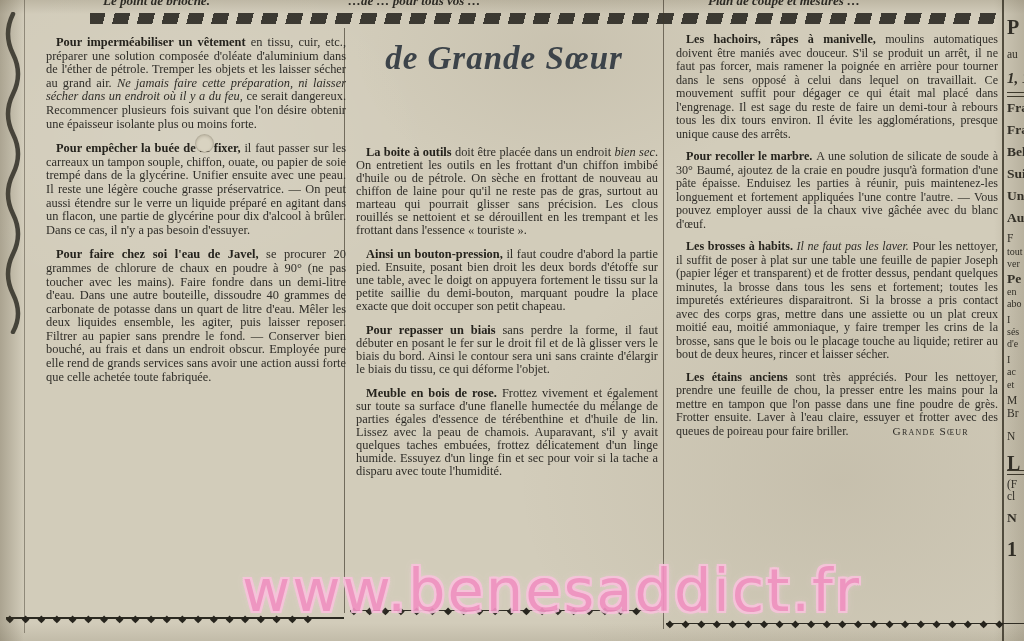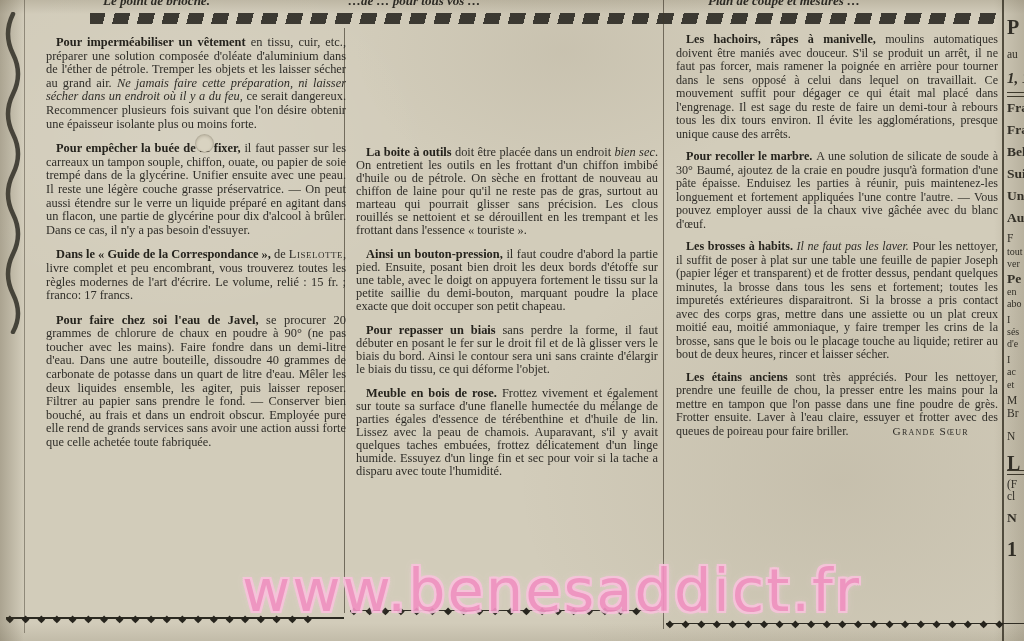--- a/index.html
+++ b/index.html
@@ -111,26 +111,26 @@
   <svg class="squiggle" width="22" height="322" viewBox="0 0 22 322">
     <path d="M11 2 Q1 22 11 42 Q21 62 11 82 Q1 102 11 122 Q21 142 11 162 Q1 182 11 202 Q21 222 11 242 Q1 262 11 282 Q21 302 11 320" fill="none" stroke="#2c2a24" stroke-width="4.5" stroke-linecap="round" opacity="0.85"></path>
   </svg>
 
   <div class="vrule vr-left"></div>
   <div class="vrule vr-1"></div>
   <div class="vrule vr-2"></div>
   <div class="vrule vr-3"></div>
 
   <div class="titlebox">
+    <div class="title-l2">de Grande Sœur</div>
   </div>
 
   <div class="col col1">
       <p class="para bulleted"><span class="seg-bold">Pour imperméabiliser un vêtement </span><span class="seg-normal">en tissu, cuir, etc., préparer une solution composée d'oléate d'aluminium dans de l'éther de pétrole. Tremper les objets et les laisser sécher au grand air. </span><span class="seg-italic">Ne jamais faire cette préparation, ni laisser sécher dans un endroit où il y a du feu, </span><span class="seg-normal">ce serait dangereux. Recommencer plusieurs fois suivant que l'on désire obtenir une épaisseur isolante plus ou moins forte.</span></p>
       <p class="para"><span class="seg-bold">Pour empêcher la buée de se fixer, </span><span class="seg-normal">il faut passer sur les carreaux un tampon souple, chiffon, ouate, ou papier de soie trempé dans de la glycérine. Unifier ensuite avec une peau. Il reste une légère couche grasse préservatrice. — On peut aussi étendre sur le verre un liquide préparé en agitant dans un flacon, une partie de glycérine pour dix d'alcool à brûler. Dans ce cas, il n'y a pas besoin d'essuyer.</span></p>
-      <p class="para"><span class="seg-bold">Dans le « Guide de la Correspondance », </span><span class="seg-normal">de </span><span class="seg-sc">Liselotte</span><span class="seg-normal">, livre complet et peu encombrant, vous trouverez toutes les règles modernes de l'art d'écrire. Le volume, relié : 15 fr. ; franco: 17 francs.</span></p>
       <p class="para bulleted"><span class="seg-bold">Pour faire chez soi l'eau de Javel, </span><span class="seg-normal">se procurer 20 grammes de chlorure de chaux en poudre à 90° (ne pas toucher avec les mains). Faire fondre dans un demi-litre d'eau. Dans une autre bouteille, dissoudre 40 grammes de carbonate de potasse dans un quart de litre d'eau. Mêler les deux liquides ensemble, les agiter, puis laisser reposer. Filtrer au papier sans prendre le fond. — Conserver bien bouché, au frais et dans un endroit obscur. Employée pure elle rend de grands services sans avoir une action aussi forte que celle achetée toute fabriquée.</span></p>
     </div>
   <div class="col col2">
       <p class="para"><span class="seg-bold">La boite à outils </span><span class="seg-normal">doit être placée dans un endroit </span><span class="seg-italic">bien sec</span><span class="seg-normal">. On entretient les outils en les frottant d'un chiffon imbibé d'huile ou de pétrole. On sèche en frottant de nouveau au chiffon de laine pour qu'il ne reste pas de gras, surtout au marteau qui pourrait glisser sans précision. Les clous rouillés se nettoient et se dérouillent en les trempant et les frottant dans l'essence « touriste ».</span></p>
       <p class="para bulleted"><span class="seg-bold">Ainsi un bouton-pression, </span><span class="seg-normal">il faut coudre d'abord la partie pied. Ensuite, posant bien droit les deux bords d'étoffe sur une table, avec le doigt on appuyera fortement le tissu sur la petite saillie du demi-bouton, marquant poudre la place exacte que doit occuper son petit chapeau.</span></p>
       <p class="para"><span class="seg-bold">Pour repasser un biais </span><span class="seg-normal">sans perdre la forme, il faut débuter en posant le fer sur le droit fil et de là glisser vers le biais du bord. Ainsi le contour sera uni sans crainte d'élargir le biais du tissu, ce qui déforme l'objet.</span></p>
       <p class="para"><span class="seg-bold">Meuble en bois de rose. </span><span class="seg-normal">Frottez vivement et également sur toute sa surface d'une flanelle humectée du mélange de parties égales d'essence de térébenthine et d'huile de lin. Lissez avec la peau de chamois. Auparavant, s'il y avait quelques taches embuées, frottez délicatement d'un linge humide. Essuyez d'un linge fin et sec pour voir si la tache a disparu avec toute l'humidité.</span></p>
     </div>
   <div class="col col3">
       <p class="para"><span class="seg-bold">Les hachoirs, râpes à manivelle, </span><span class="seg-normal">moulins automatiques doivent être maniés avec douceur. S'il se produit un arrêt, il ne faut pas forcer, mais ramener la poignée en arrière pour tourner dans le sens opposé à celui dans lequel on travaillait. Ce mouvement suffit pour dégager ce qui était mal placé dans l'engrenage. Il est sage du reste de faire un demi-tour à rebours tous les dix tours environ. Il évite les agglomérations, presque unique cause des arrêts.</span></p>

